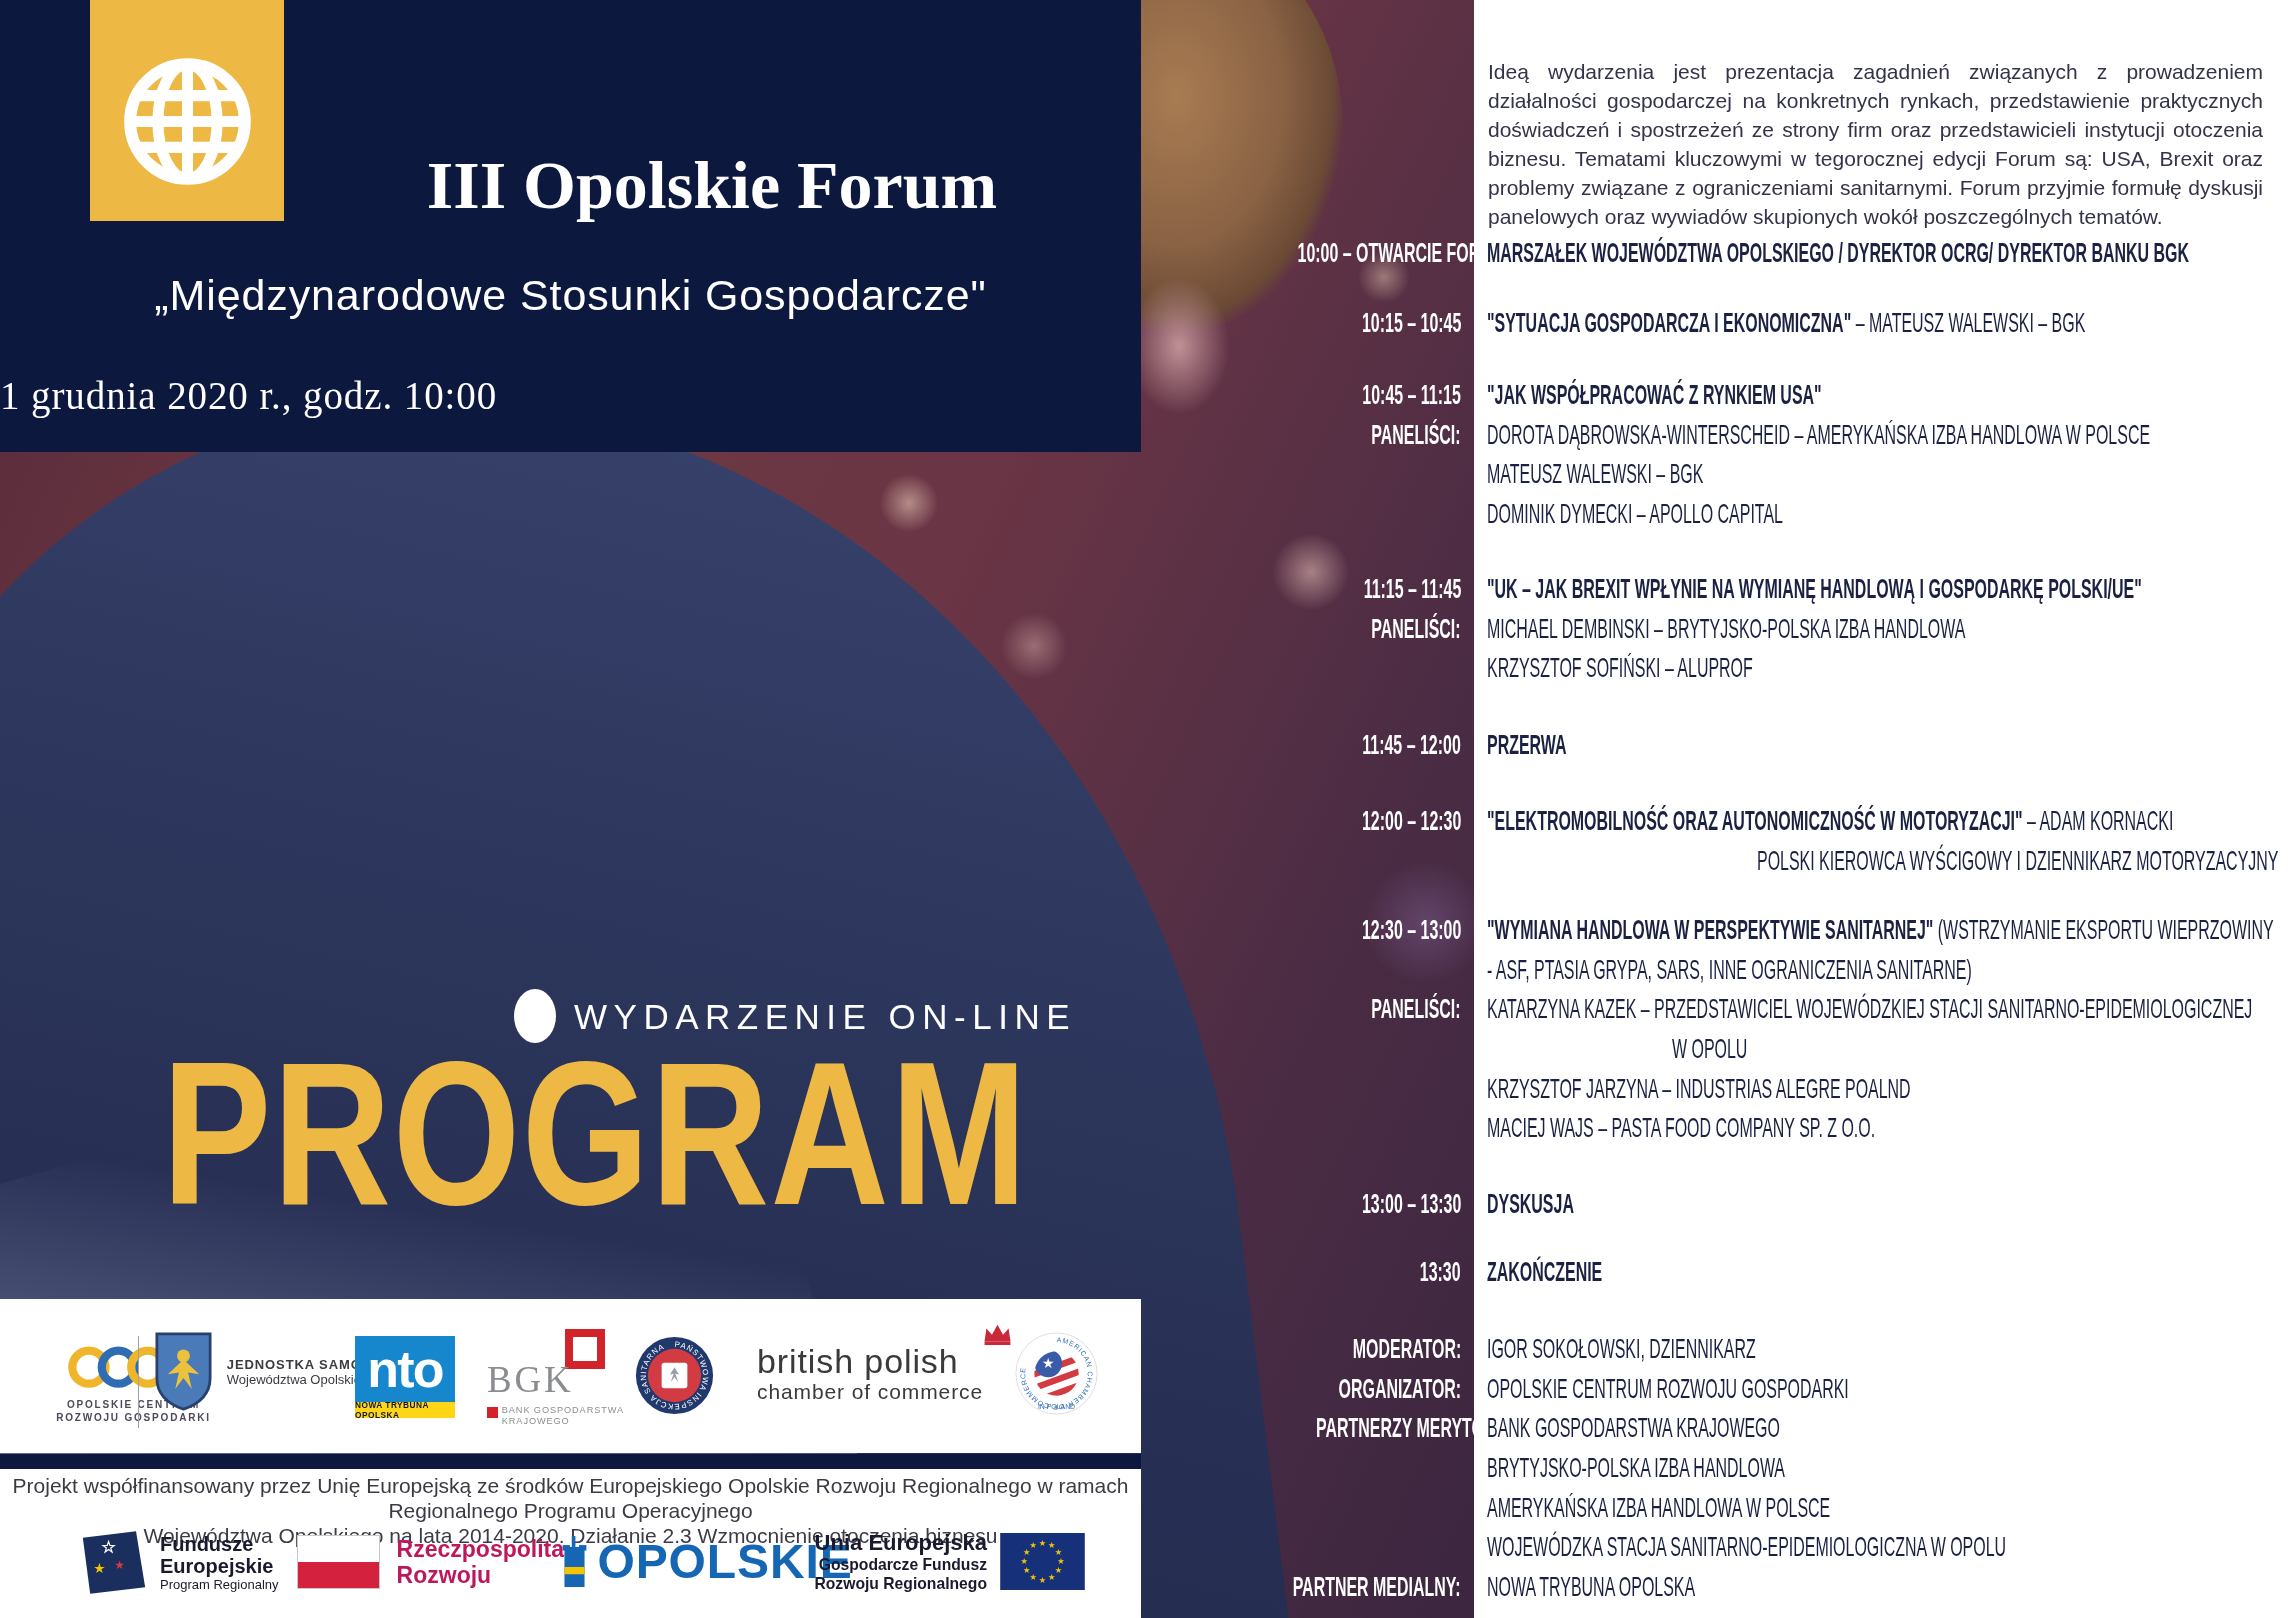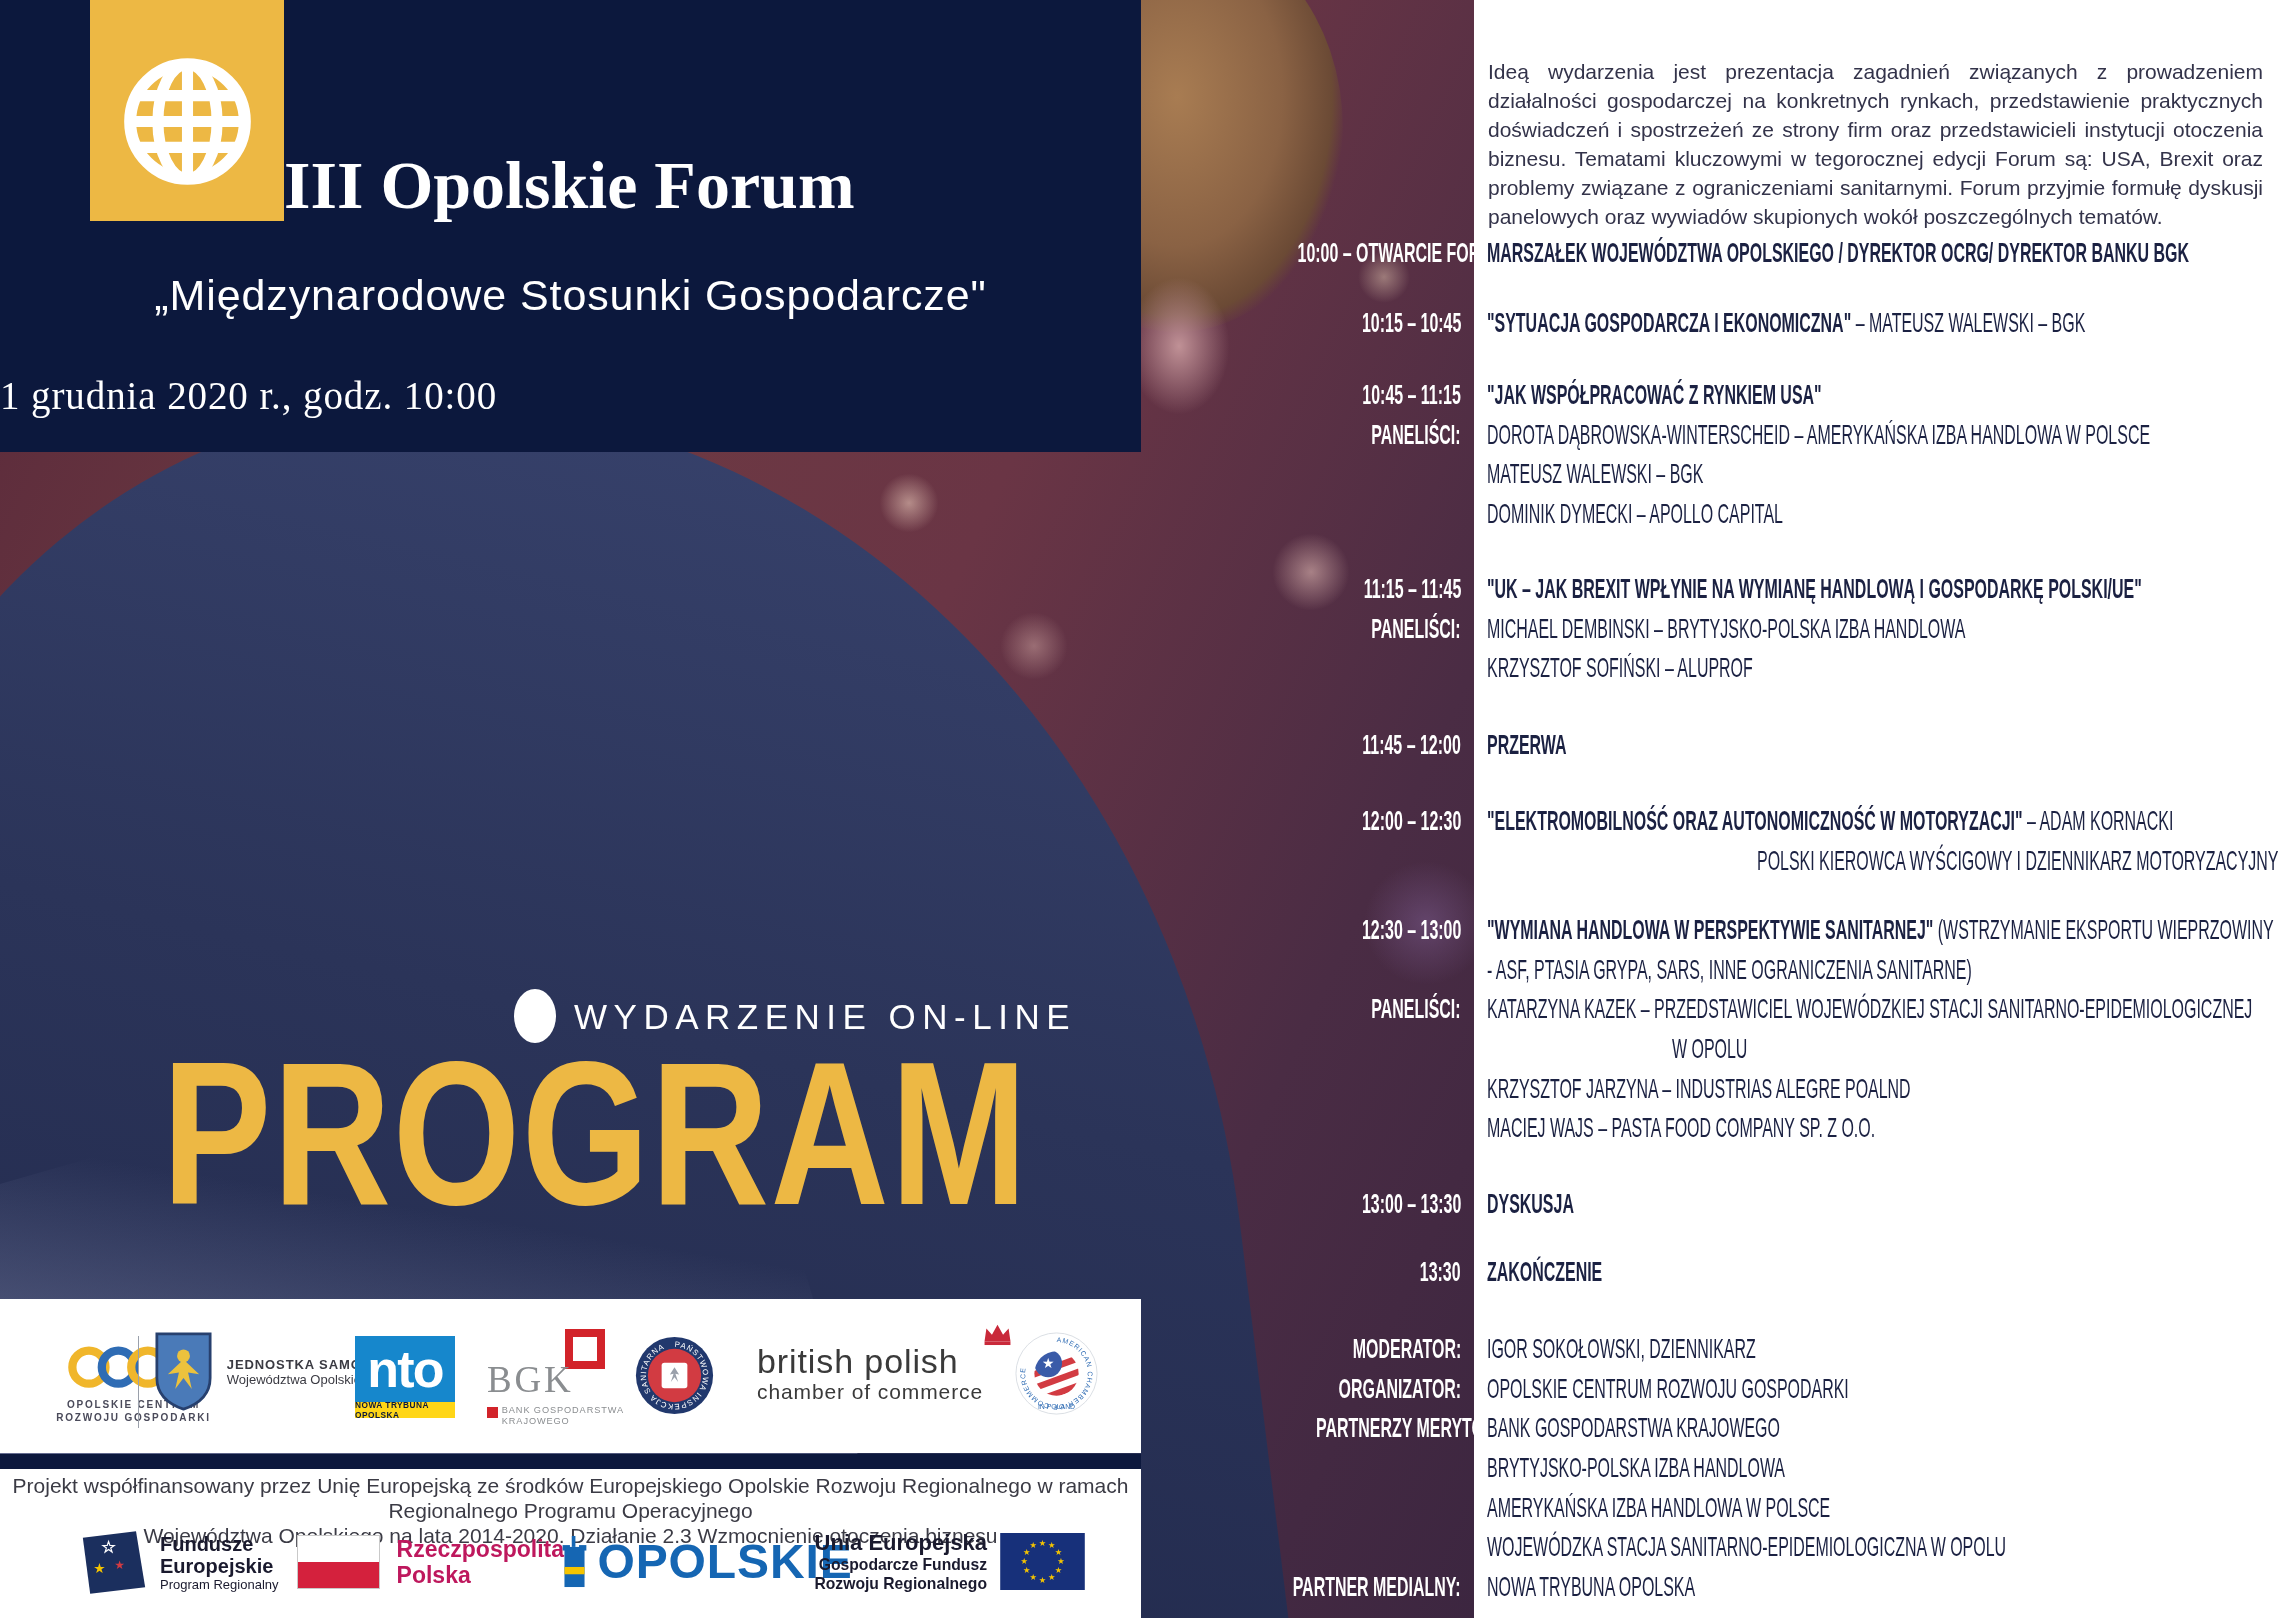--- a/index.html
+++ b/index.html
@@ -26,21 +26,21 @@
   .ear{position:absolute;left:1128px;top:277px;width:102px;height:138px;border-radius:50%;
     background:radial-gradient(ellipse at 50% 50%,#c09196 0%,rgba(192,145,150,0) 70%);}
 
   
   .white-panel{position:absolute;left:1474px;top:0;width:816px;height:1619px;background:#ffffff;}
 
   
   .navy-header{position:absolute;left:0;top:0;width:1141px;height:452px;background:#0c183d;}
   .yellow-square{position:absolute;left:90px;top:0;width:194px;height:221px;background:#edb844;}
   .globe{position:absolute;left:29.5px;top:54px;}
-  .main-title{position:absolute;left:284px;top:146px;width:856px;text-align:left;
+  .main-title{position:absolute;left:284px;top:146px;width:856px;text-align:center;
     font-family:"Liberation Serif",serif;font-weight:700;font-size:68px;color:#ffffff;}
   .subtitle{position:absolute;left:0;top:271px;width:1141px;text-align:center;
     font-weight:400;font-size:43px;color:#ffffff;letter-spacing:0.9px;}
   .date-line{position:absolute;left:0;top:373px;width:1141px;text-align:left;
     font-family:"Liberation Serif",serif;font-weight:400;font-size:39px;color:#ffffff;letter-spacing:0.9px;}
 
   
   .online-dot{position:absolute;left:514px;top:989px;width:42px;height:54px;border-radius:50%;background:#ffffff;}
   .online-label{position:absolute;left:574px;top:997px;font-size:35px;font-weight:400;color:#ffffff;letter-spacing:6.5px;white-space:nowrap;}
   .program-title{position:absolute;left:162px;top:1015px;font-size:205px;font-weight:700;color:#edb844;
@@ -254,21 +254,21 @@
       <div style="margin-left:13px;">
         <div class="fe-text1"><span>Fundusze</span><br><span>Europejskie</span></div>
         <div class="fe-text2">Program Regionalny</div>
       </div>
     </div>
     <div class="rp-logo">
       <div class="pl-flag">
           <div class="w"></div>
           <div class="r"></div>
         </div>
-      <div class="rp-text"><span>Rzeczpospolita</span><br><span>Polska</span></div>
+      <div class="rp-text"><span>Rzeczpospolita</span><br><span>Rozwoju</span></div>
     </div>
     <div class="opolskie-logo">
       <svg width="31" height="55" viewBox="0 0 34 60">
         <rect x="14" y="2" width="4" height="12" fill="#1566b3"></rect>
         <rect x="6" y="14" width="22" height="44" fill="#1566b3"></rect>
         <rect x="6" y="36" width="22" height="8" fill="#f5c400"></rect>
         <rect x="4" y="12" width="8" height="6" fill="#1566b3"></rect>
         <rect x="22" y="12" width="8" height="6" fill="#1566b3"></rect>
       </svg>
       <div class="opolskie-word">OPOLSKIE</div>

